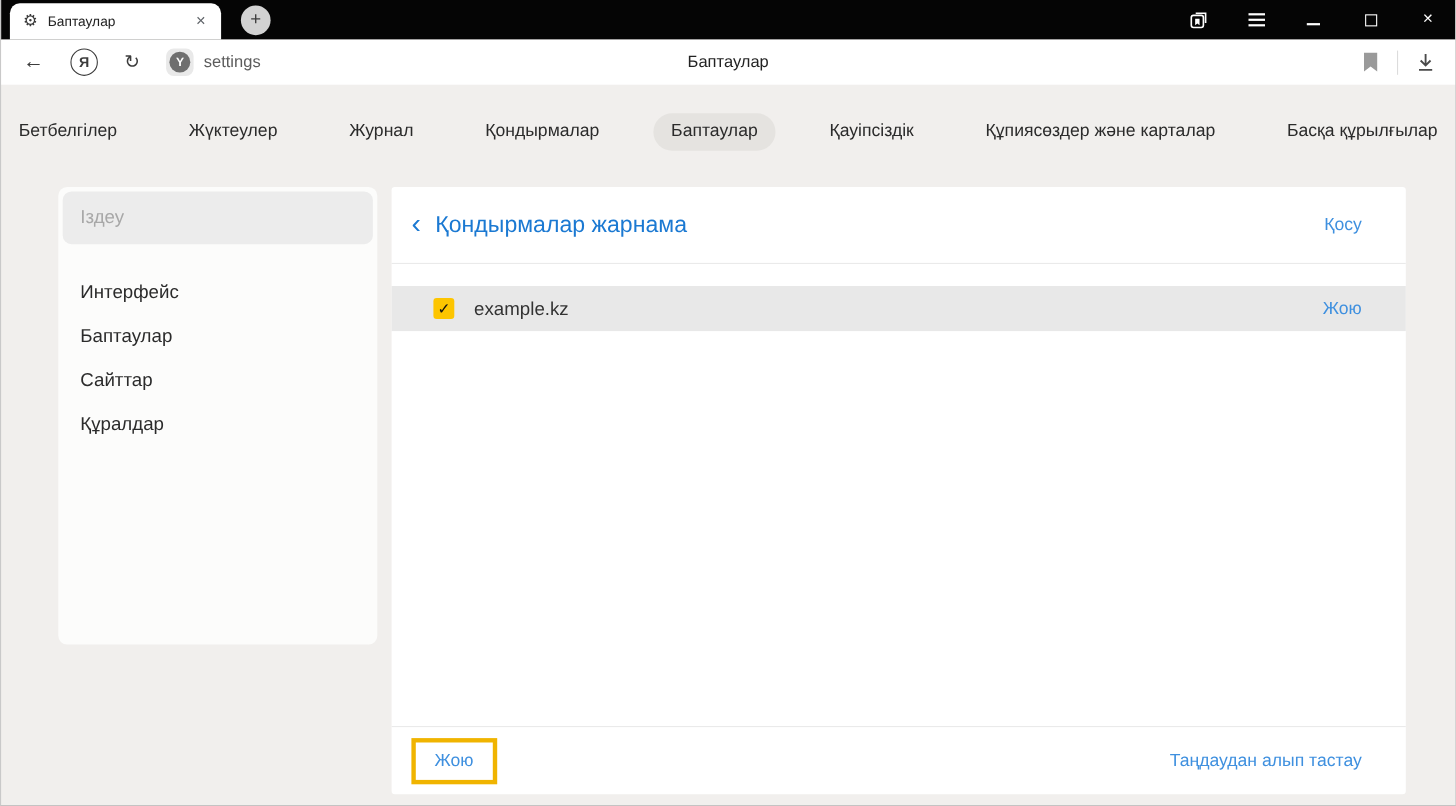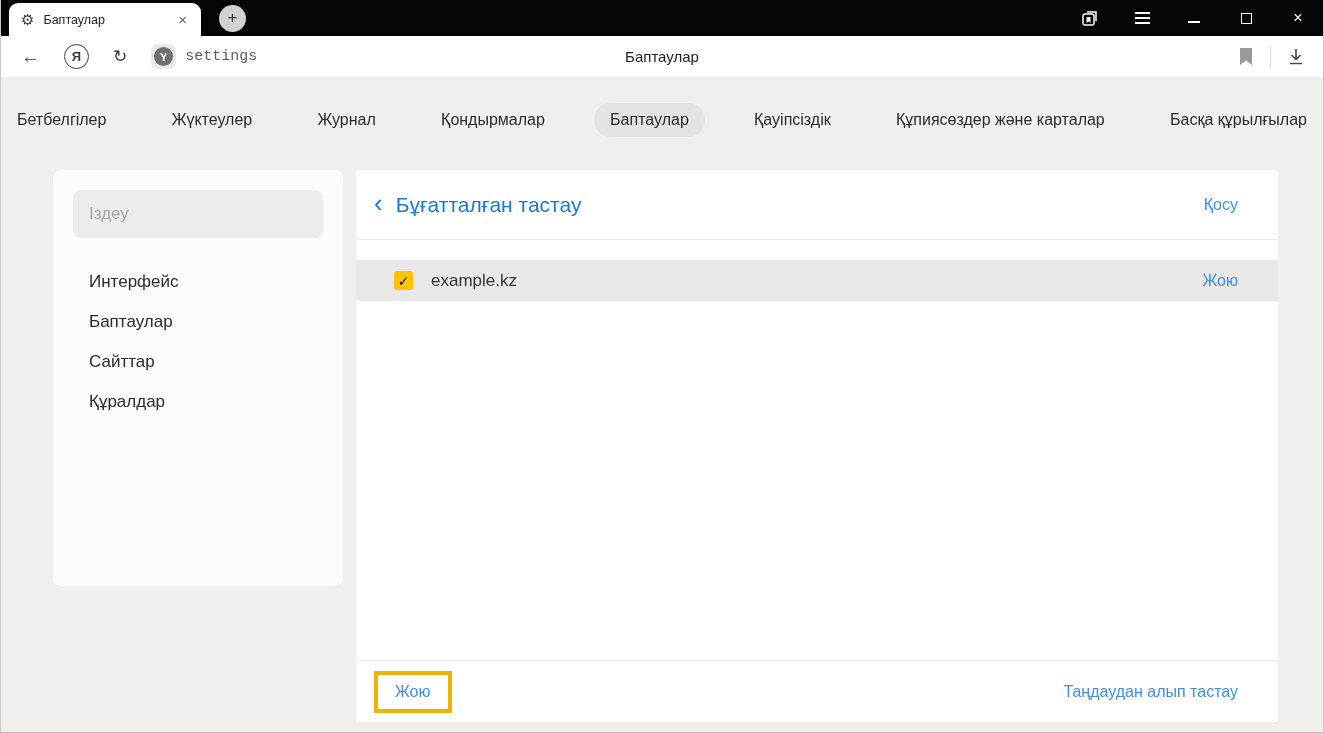--- a/index.html
+++ b/index.html
@@ -33,33 +33,33 @@
   .toolbar-left { display:flex; align-items:center; gap:24px; padding-left:20px; }
   .nav-arrow { font-size:19px; color:#3c3c3c; }
   .ya-logo { width:25px; height:25px; border:1.8px solid #3c3c3c; border-radius:50%;
              display:flex; align-items:center; justify-content:center; font-size:13px; font-weight:bold; color:#3c3c3c; }
   .refresh { font-size:17px; color:#3c3c3c; }
   .url-group { display:flex; align-items:center; gap:9px; }
   .protect-badge { width:25px; height:25px; background:#e9e9e9; border-radius:7px;
                    display:flex; align-items:center; justify-content:center; }
   .protect-circle { width:19px; height:19px; background:#6f6f6f; border-radius:50%;
                     color:#fff; font-size:11px; font-weight:bold; display:flex; align-items:center; justify-content:center; }
-  .url-text { font-size:15px; color:#5c5c5c;font-family:Liberation Mono, monospace; }
+  .url-text { font-size:15px; color:#5c5c5c; }
   .page-title { position:absolute; left:50%; transform:translateX(-50%); font-size:15px; color:#222; }
   .toolbar-right { position:absolute; right:18px; display:flex; align-items:center; gap:16px; }
   .tb-sep { width:1px; height:22px; background:#dcdcdc; }
 
   
   .settings-nav { position:absolute; left:0; top:103px; width:100%; display:flex; justify-content:space-between; gap:3px; }
   .nav-item { font-size:16px; color:#2b2b2b; padding:8px 16px; border-radius:18px; white-space:nowrap; }
   .nav-item.selected { background:#e5e3e0; }
 
   
   .sidebar { position:absolute; left:52px; top:170px; width:290px; height:416px; background:#fcfcfb;
-             border-radius:8px; padding:20px; }
+             border-radius:8px; padding:4px; }
   .search-input { width:100%; height:48px; background:#ececec; border:none; border-radius:8px;
                   padding:0 16px; font-size:17px; font-family:inherit; color:#333; outline:none; }
   .search-input::placeholder { color:#a8a8a8; }
   .side-list { margin-top:24px; }
   .side-item { font-size:17px; color:#2b2b2b; padding:10px 16px; border-radius:8px; }
 
   
   .panel { position:absolute; left:355px; top:170px; width:922px; height:552px; background:#ffffff;
            border-radius:3px; display:flex; flex-direction:column; }
   .panel-header { height:70px; display:flex; align-items:center; padding:0 40px 0 18px;
@@ -160,21 +160,21 @@
       <div class="side-item">Интерфейс</div>
       <div class="side-item">Баптаулар</div>
       <div class="side-item">Сайттар</div>
       <div class="side-item">Құралдар</div>
     </div>
   </div>
 
   <div class="panel">
     <div class="panel-header">
       <span class="back-chevron">‹</span>
-      <span class="panel-title">Бұғатталған тастау</span>
+      <span class="panel-title">Қондырмалар жарнама</span>
       <a class="link" href="#">Қосу</a>
     </div>
     <div class="list-gap"></div>
     <div class="list-row">
       <span class="checkbox">✓</span>
       <span class="row-domain">example.kz</span>
       <a class="link" href="#">Жою</a>
     </div>
     <div class="panel-body"></div>
     <div class="panel-footer">

